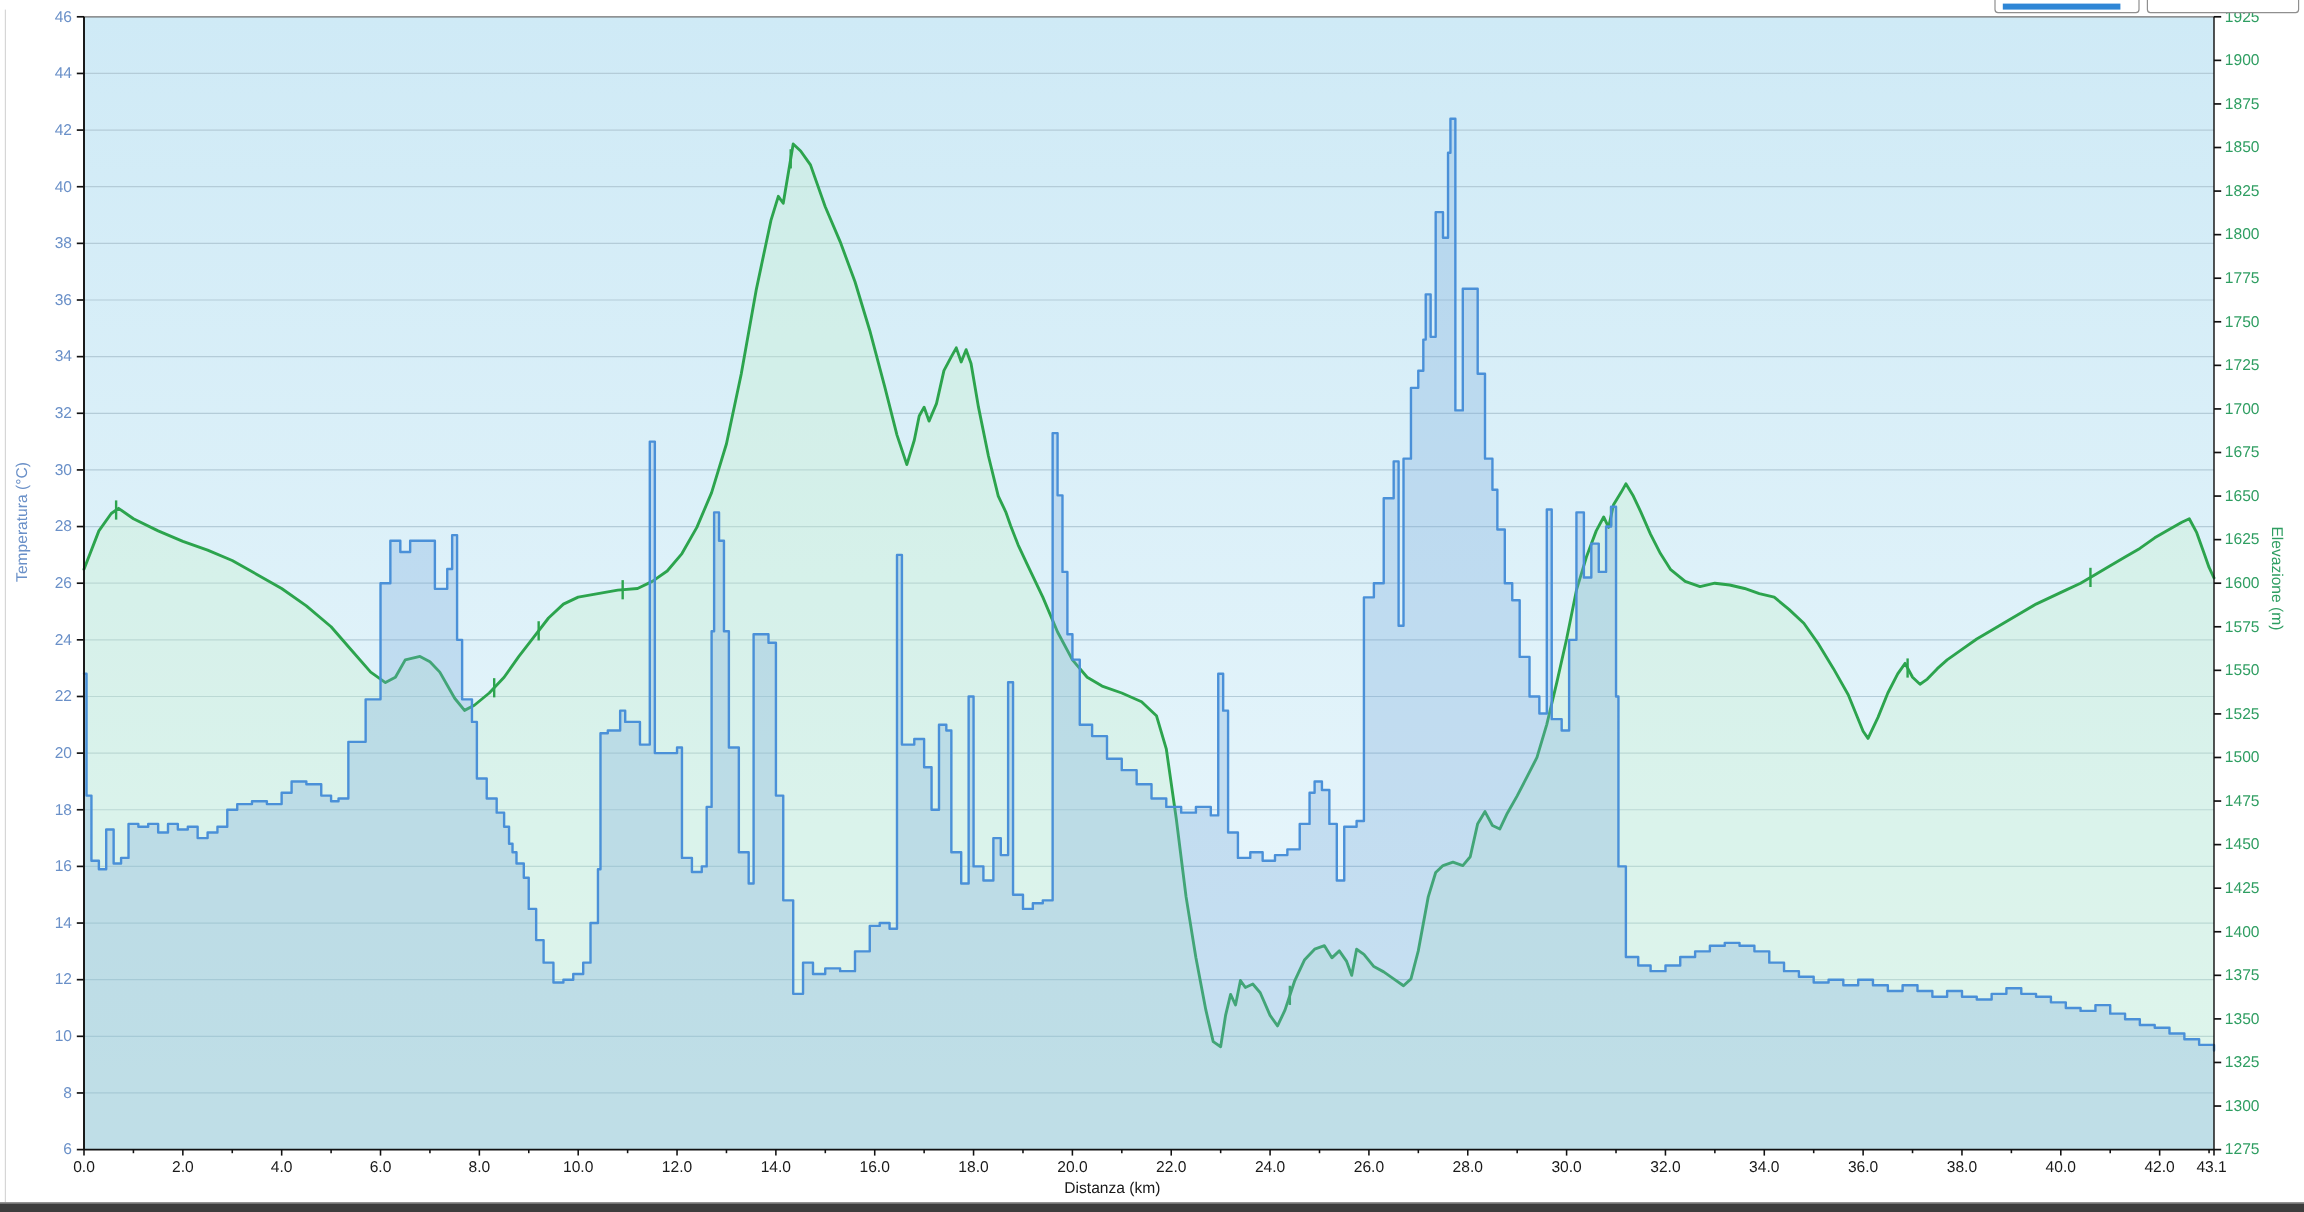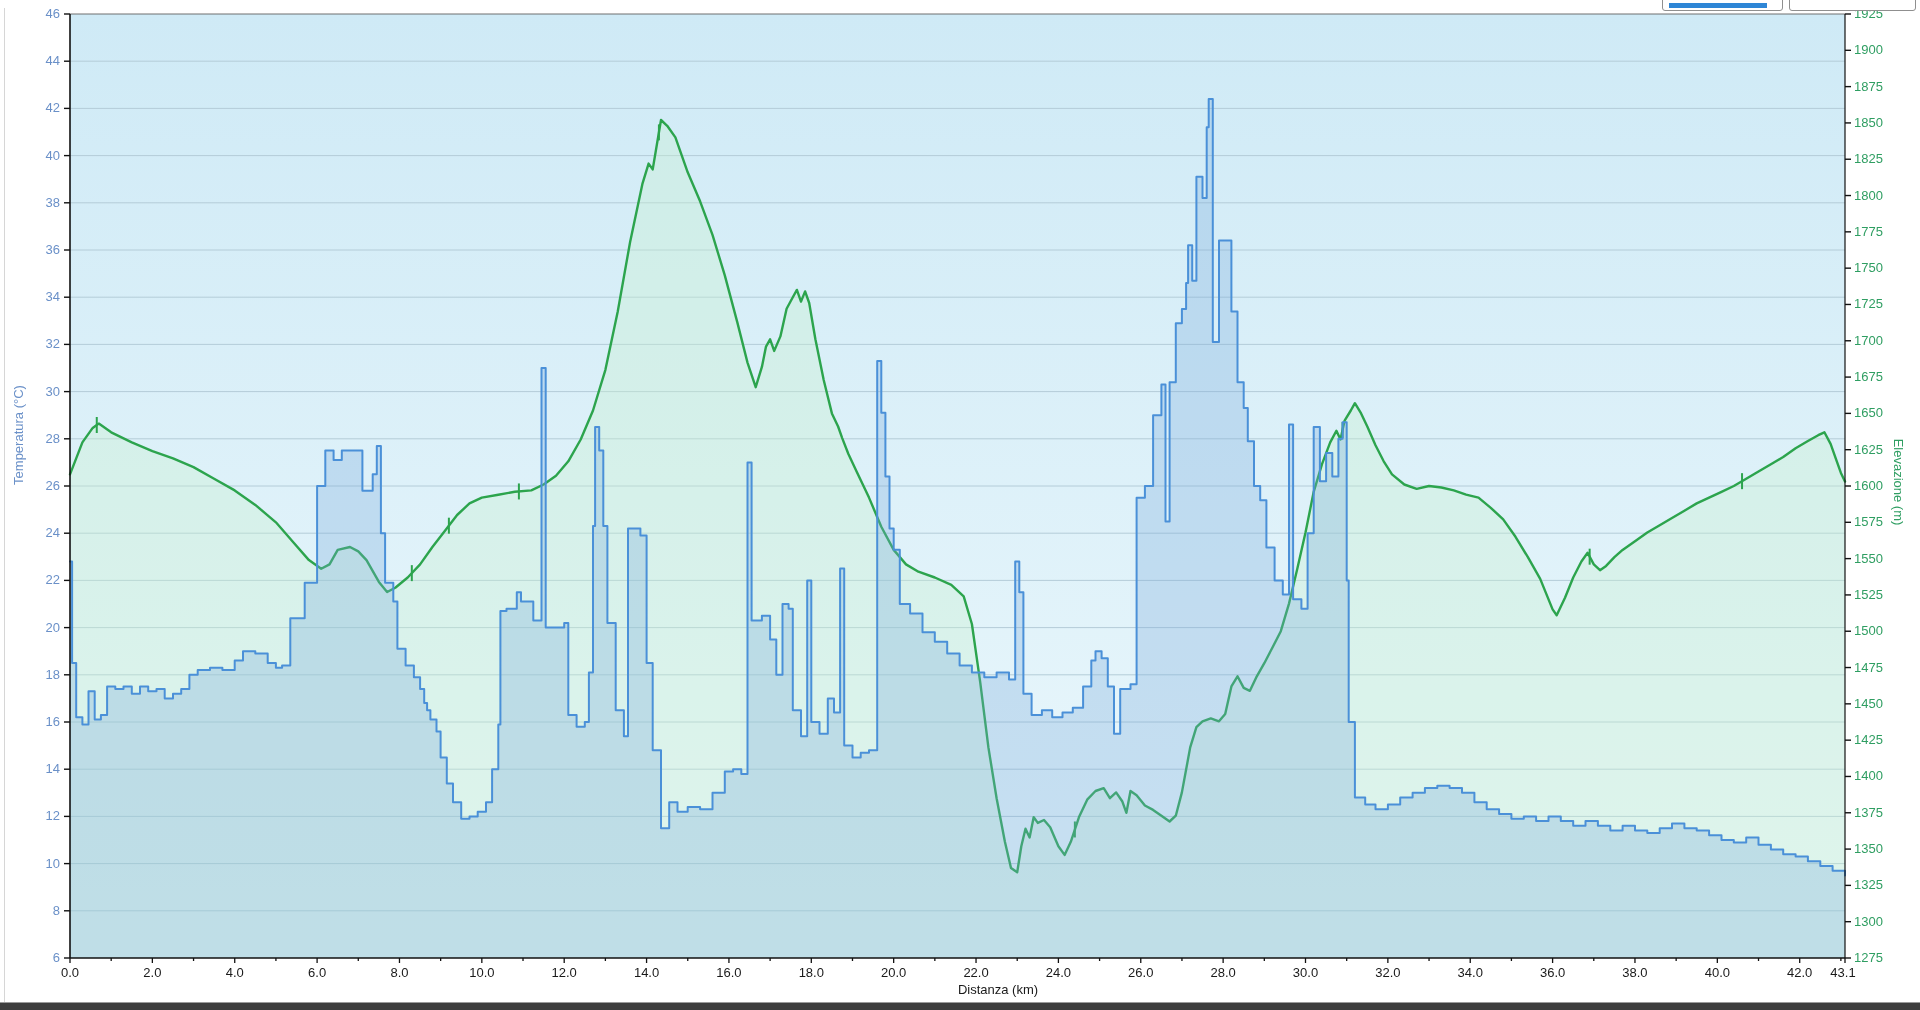--- a/index.html
+++ b/index.html
@@ -2,21 +2,21 @@
 <html><head>
 <meta charset="utf-8">
 <style>
   html,body{margin:0;padding:0;background:#ffffff;width:1920px;height:1010px;overflow:hidden;
     font-family:"Liberation Sans","DejaVu Sans",sans-serif;}
   #stage{position:relative;width:1920px;height:1010px;background:#ffffff;}
   #chart-svg{position:absolute;left:0;top:0;}
   .axis-title{position:absolute;font-size:13px;white-space:nowrap;}
   #yleft-title{left:18px;top:435px;transform:translate(-50%,-50%) rotate(-90deg);color:#6a90c8;}
   #yright-title{left:1898px;top:482px;transform:translate(-50%,-50%) rotate(90deg);color:#2f9e62;}
-  #x-title{left:908px;top:982px;width:180px;text-align:center;color:#1a1a1a;}
+  #x-title{left:837px;top:982px;width:180px;text-align:center;color:#1a1a1a;}
   .mini-btn{position:absolute;top:-4px;height:15px;background:#ffffff;border:1px solid #8f8f8f;
     border-radius:3px;box-sizing:border-box;}
   #mini-btn-1{left:1662px;width:121px;}
   #mini-btn-2{left:1789px;width:127px;}
   #mini-btn-1 .blue-bar{position:absolute;left:6px;bottom:2px;width:98px;height:5px;background:#2e86d6;}
   #bottom-strip{position:absolute;left:0;top:1002px;width:1920px;height:8px;background:#3d3d3d;
     border-top:1px solid #9a9a9a;}
   #panel-left-border{position:absolute;left:4px;top:8px;width:1px;height:994px;background:#d6d6d6;}
 </style>
 </head>

